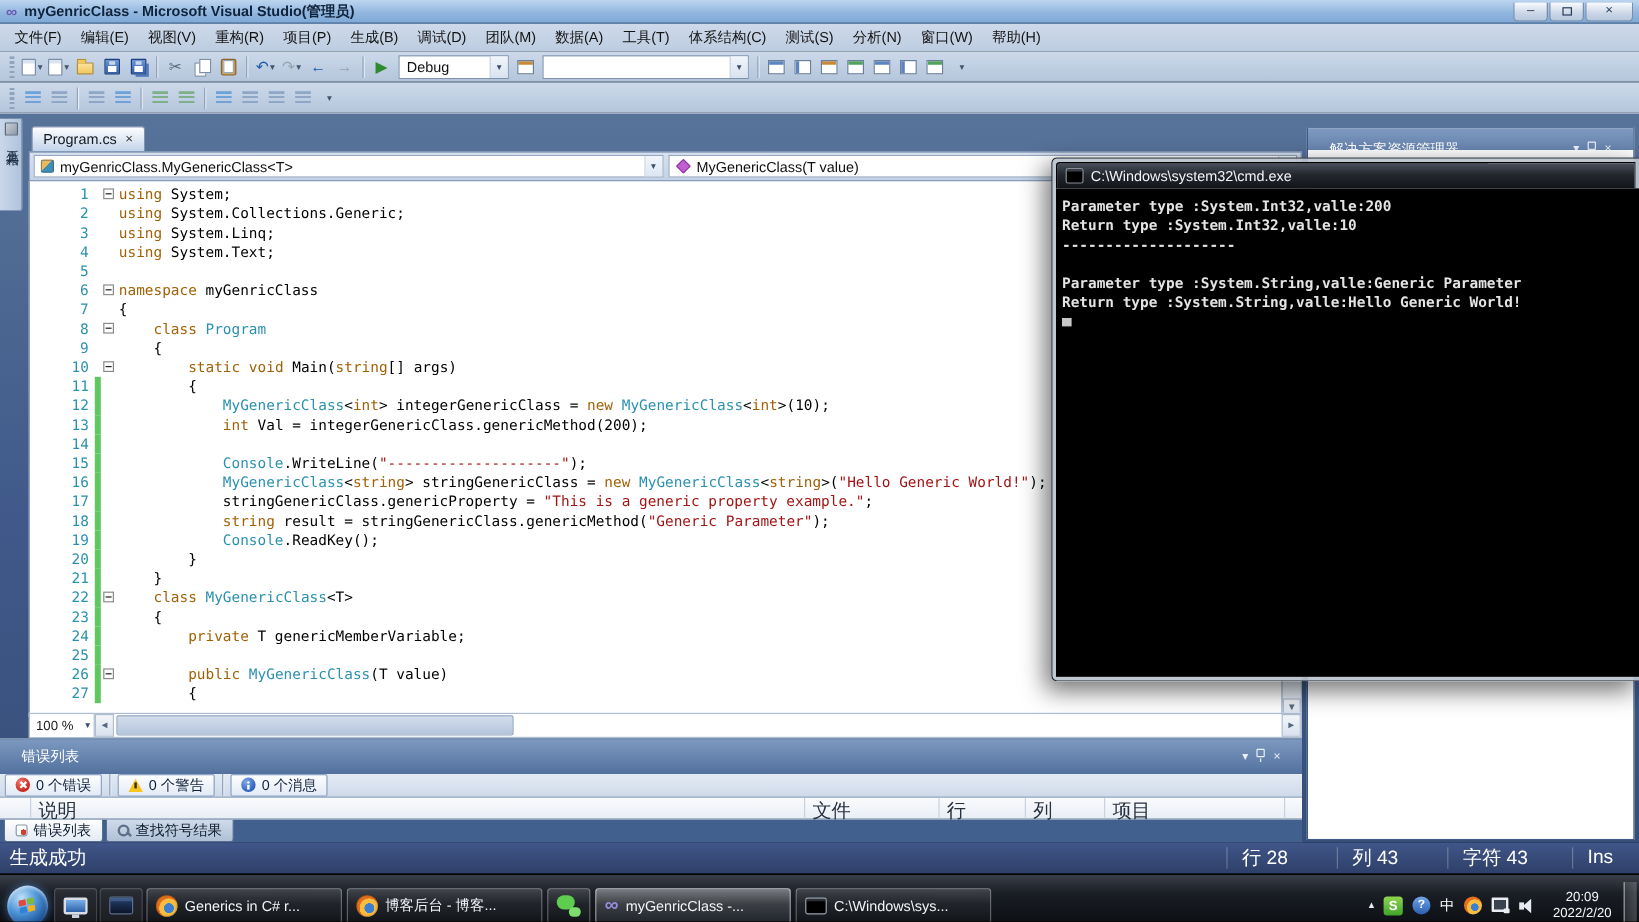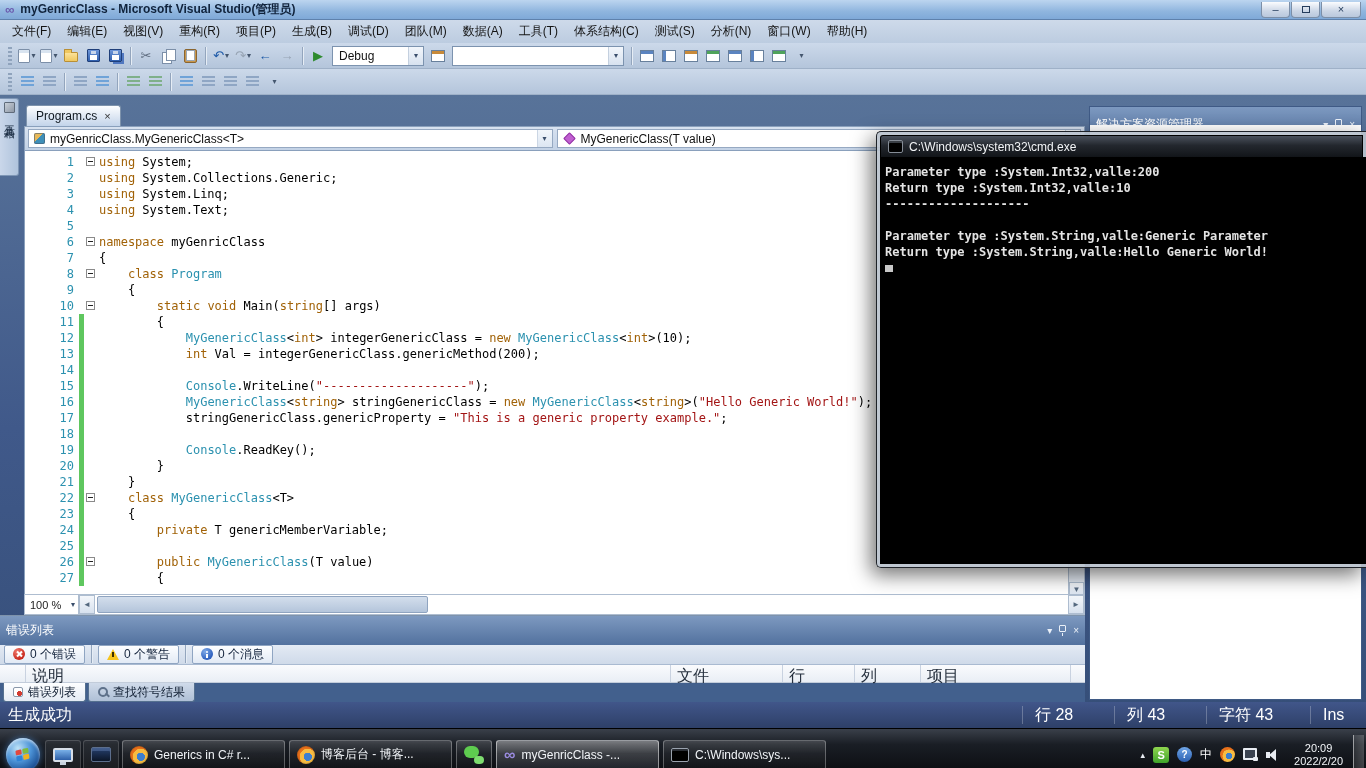--- a/index.html
+++ b/index.html
@@ -127,21 +127,21 @@
     align-items:center;font-size:11px;color:#222;padding:0 3px 0 5px;flex:none;}
   .zarrow{margin-left:auto;font-size:8px;color:#3A4E6B;}
   .hscroll{flex:1;display:flex;font-size:8px;color:#55697F;}
   .hscroll .sbtn{width:16px;height:auto;}
   .htrack{flex:1;position:relative;}
   .hthumb{position:absolute;top:1px;bottom:1px;left:2px;width:34%;
     background:linear-gradient(#D3DEEC,#B4C5DB);border:1px solid #8FA4C0;border-radius:2px;}
 
   
   .paneltitle{height:34px;background:linear-gradient(#7D99C0,#52719E);display:flex;
-    align-items:center;padding:0 6px;font-size:12px;color:#FFF;}
+    align-items:center;padding:0 18px;font-size:12px;color:#FFF;}
   .ptools{margin-left:auto;display:flex;align-items:center;gap:7px;font-size:10px;color:#EAF0F8;}
   .pinshape{display:inline-block;width:7px;height:7px;border:1px solid #EAF0F8;border-radius:1px;position:relative;top:-2px;}
   .pinshape::after{content:"";position:absolute;left:2px;top:7px;width:1px;height:3px;background:#EAF0F8;}
   .solutionexplorer{position:absolute;left:1089px;top:106px;width:273px;height:594px;
     background:#F2F5FA;border:1px solid #3F5A85;z-index:6;}
   .panelbody{position:absolute;left:0;right:0;top:18px;bottom:0;background:#FFF;}
 
   .errorlist{position:absolute;left:0;top:615px;width:1085px;height:87px;background:#42608D;
     display:flex;flex-direction:column;z-index:6;border-top:1px solid #7E93AC;}
   .el-toolbar{height:24px;background:linear-gradient(#E3EAF4,#CFDAE9);
@@ -570,20 +570,21 @@
           <span class="gut-num">17</span>
           <span class="gut-chg on"></span>
           <span class="gut-fold"></span>
           <span class="codetxt"><span class="tk-p">            stringGenericClass.genericProperty = </span><span class="tk-s">"This is a generic property example."</span><span class="tk-p">;</span></span>
         </div>
         <div class="cl">
           <span class="gut-ind"></span>
           <span class="gut-num">18</span>
           <span class="gut-chg on"></span>
           <span class="gut-fold"></span>
+          <span class="codetxt"><span class="tk-p">            </span><span class="tk-k">string</span><span class="tk-p"> result = stringGenericClass.genericMethod(</span><span class="tk-s">"Generic Parameter"</span><span class="tk-p">);</span></span>
         </div>
         <div class="cl">
           <span class="gut-ind"></span>
           <span class="gut-num">19</span>
           <span class="gut-chg on"></span>
           <span class="gut-fold"></span>
           <span class="codetxt"><span class="tk-p">            </span><span class="tk-t">Console</span><span class="tk-p">.ReadKey();</span></span>
         </div>
         <div class="cl">
           <span class="gut-ind"></span>

